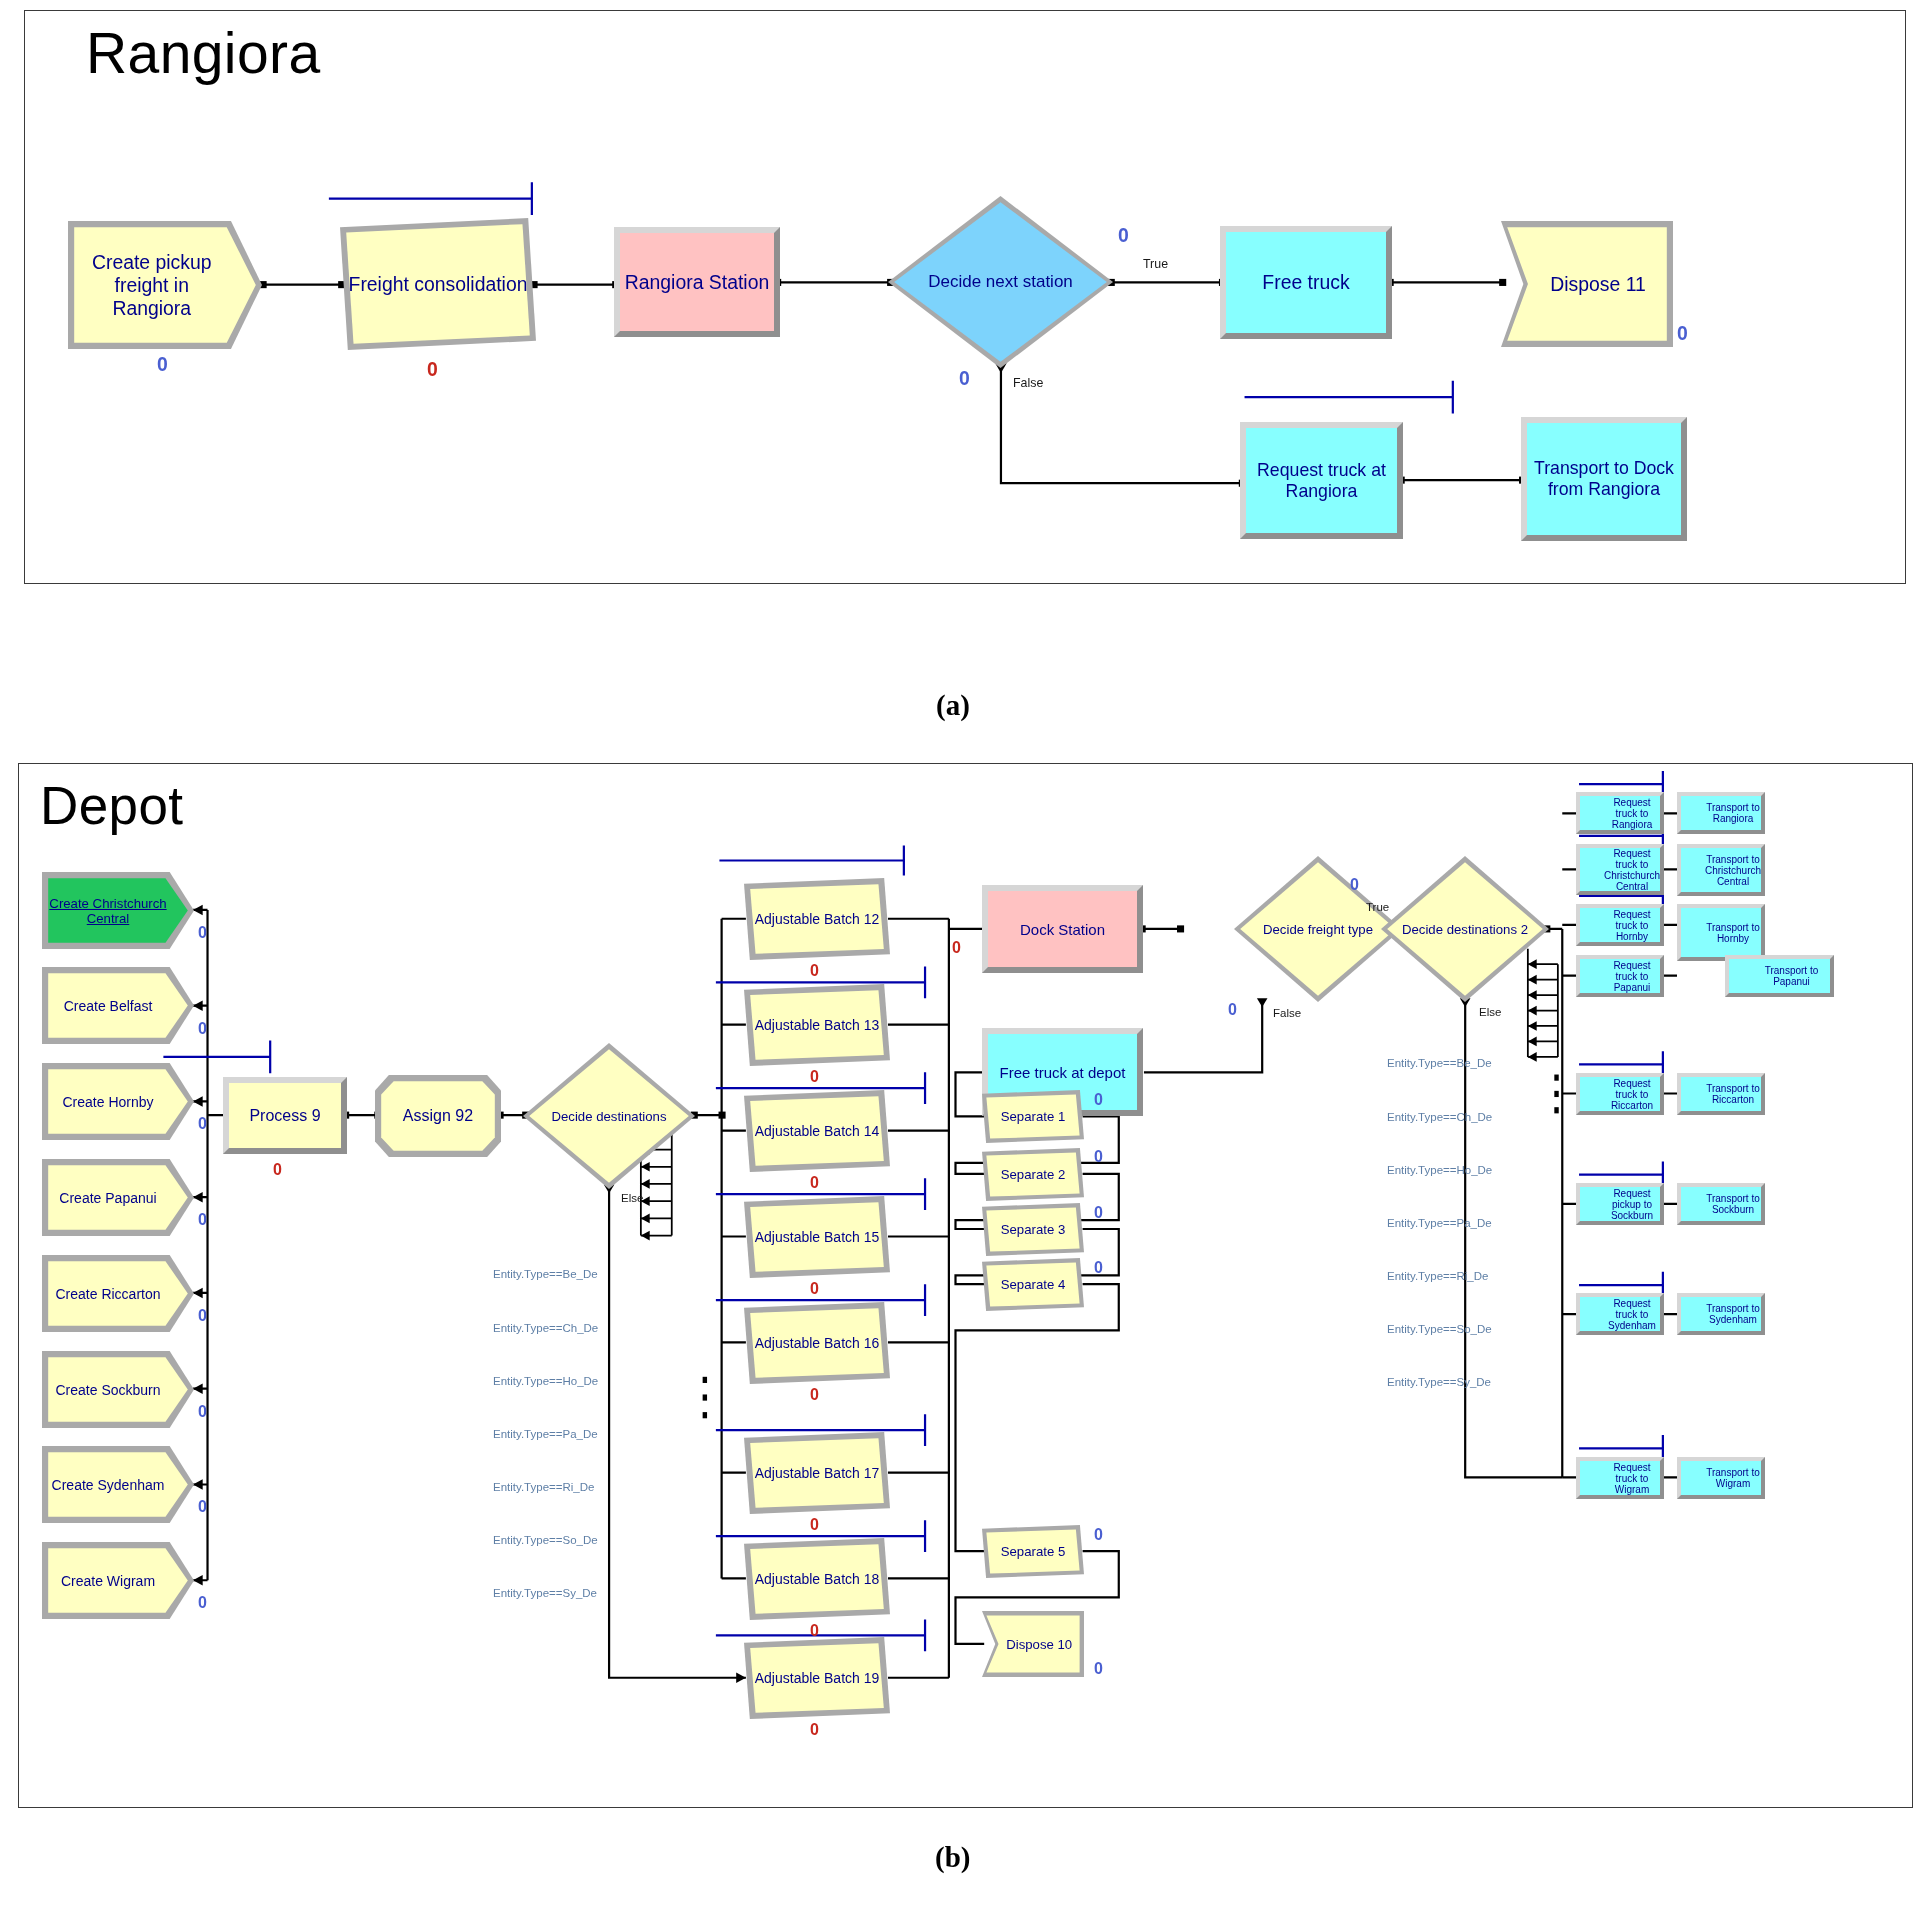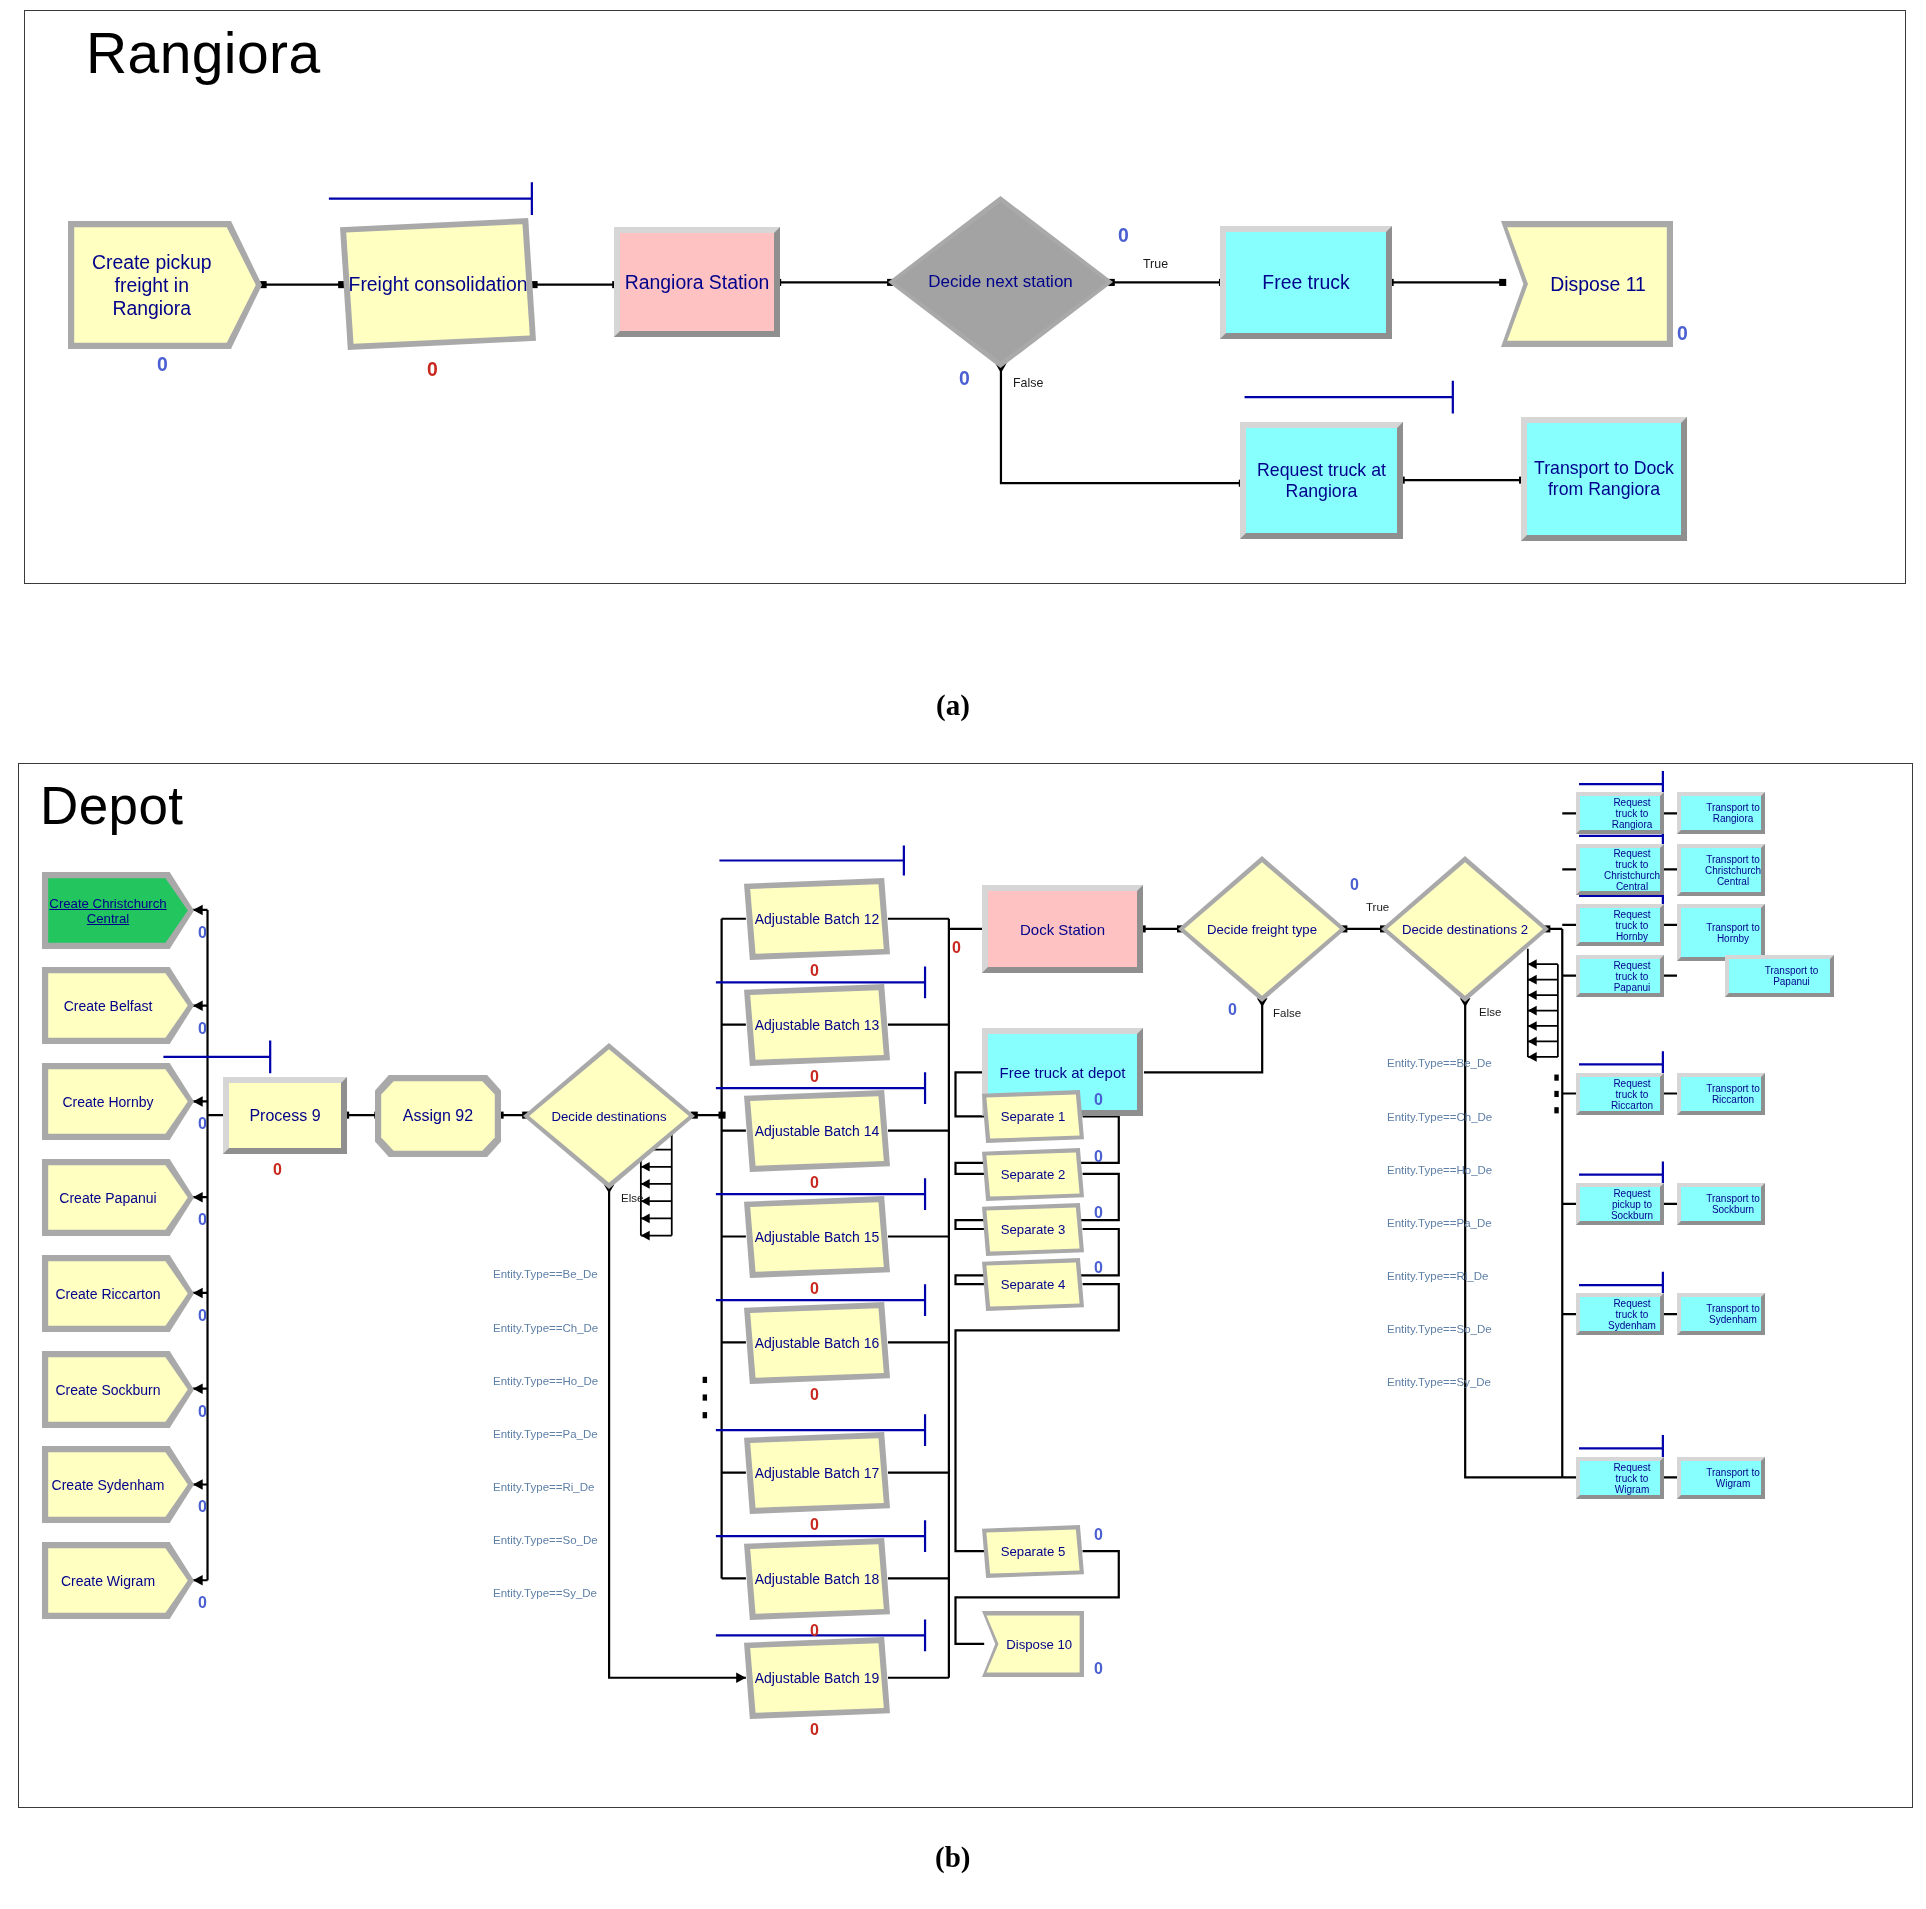--- a/index.html
+++ b/index.html
@@ -172,21 +172,21 @@
     <div class="outer cp-create"></div>
     <div class="inner cp-create f44" style="background:#FFFFC2;padding-right:26.5px;">Create pickup freight in Rangiora</div>
   </div>
   <div class="shape" style="left:340px;top:218px;width:196px;height:132px;">
     <div class="outer cp-batch"></div>
     <div class="inner cp-batch f44" style="background:#FFFFC2;">Freight consolidation</div>
   </div>
   <div class="blk yellow pink f44" style="left:614px;top:227px;width:166px;height:110px;">Rangiora Station</div>
   <div class="shape" style="left:888px;top:196px;width:225px;height:172px;">
     <div class="outer cp-diam"></div>
-    <div class="inner cp-diam f38" style="background:#a3a3a3;">Decide next station</div>
+    <div class="inner cp-diam f38" style="background:#7dd3fc;">Decide next station</div>
   </div>
   <div class="blk cyan f44" style="left:1220px;top:226px;width:172px;height:113px;">Free truck</div>
   <div class="shape" style="left:1501px;top:221px;width:172px;height:126px;">
     <div class="outer cp-dispose"></div>
     <div class="inner cp-dispose f44" style="background:#FFFFC2;padding-left:22px;">Dispose 11</div>
   </div>
   <div class="blk cyan f40" style="left:1240px;top:422px;width:163px;height:117px;">Request truck at Rangiora</div>
   <div class="blk cyan f40" style="left:1521px;top:417px;width:166px;height:124px;">Transport to Dock from Rangiora</div>
 
   <div class="cnt b f44" style="left:157px;top:353px;">0</div>
@@ -273,21 +273,21 @@
     <div class="outer cp-batch"></div>
     <div class="inner cp-batch f32" style="background:#FFFFC2;">Adjustable Batch 18</div>
   </div>
   <div class="shape" style="left:744px;top:1637px;width:146px;height:82px;">
     <div class="outer cp-batch"></div>
     <div class="inner cp-batch f32" style="background:#FFFFC2;">Adjustable Batch 19</div>
   </div>
 
   <div class="blk pink f34" style="left:982px;top:885px;width:161px;height:88px;">Dock Station</div>
   <div class="blk cyan f34" style="left:982px;top:1028px;width:161px;height:88px;">Free truck at depot</div>
-  <div class="shape" style="left:1178px;top:856px;width:168px;height:146px;">
+  <div class="shape" style="left:1234px;top:856px;width:168px;height:146px;">
     <div class="outer cp-diam"></div>
     <div class="inner cp-diam f30" style="background:#FFFFC2;">Decide freight type</div>
   </div>
   <div class="shape" style="left:1381px;top:856px;width:168px;height:146px;">
     <div class="outer cp-diam"></div>
     <div class="inner cp-diam f30" style="background:#FFFFC2;">Decide destinations 2</div>
   </div>
 
   <div class="shape" style="left:982px;top:1090px;width:102px;height:53px;">
     <div class="outer cp-batch"></div>

